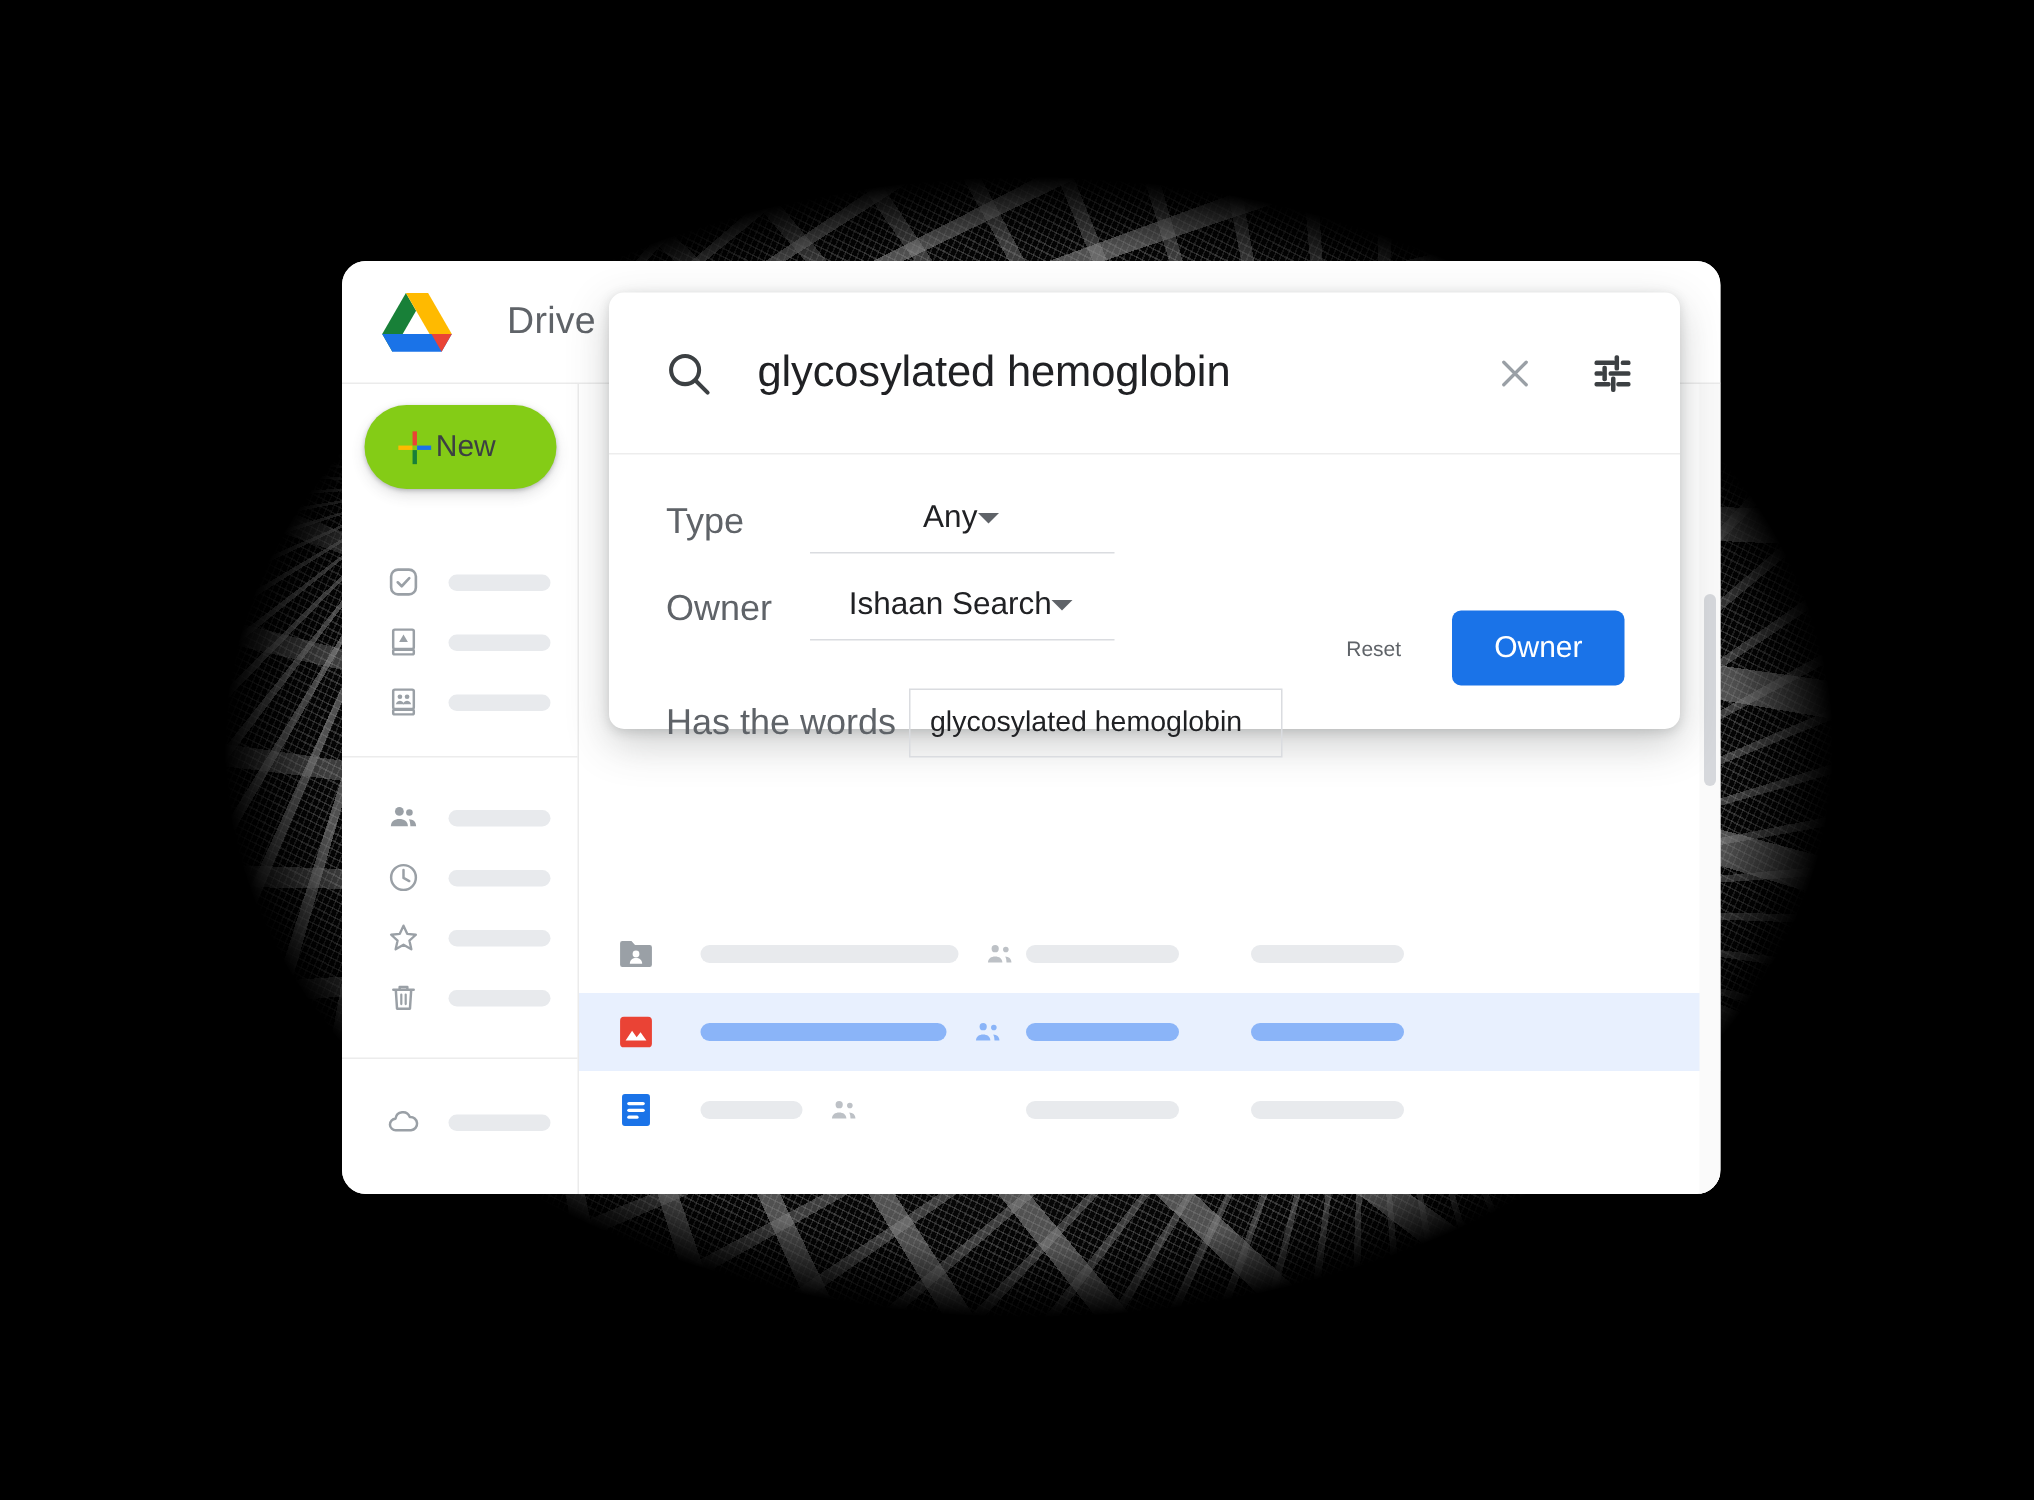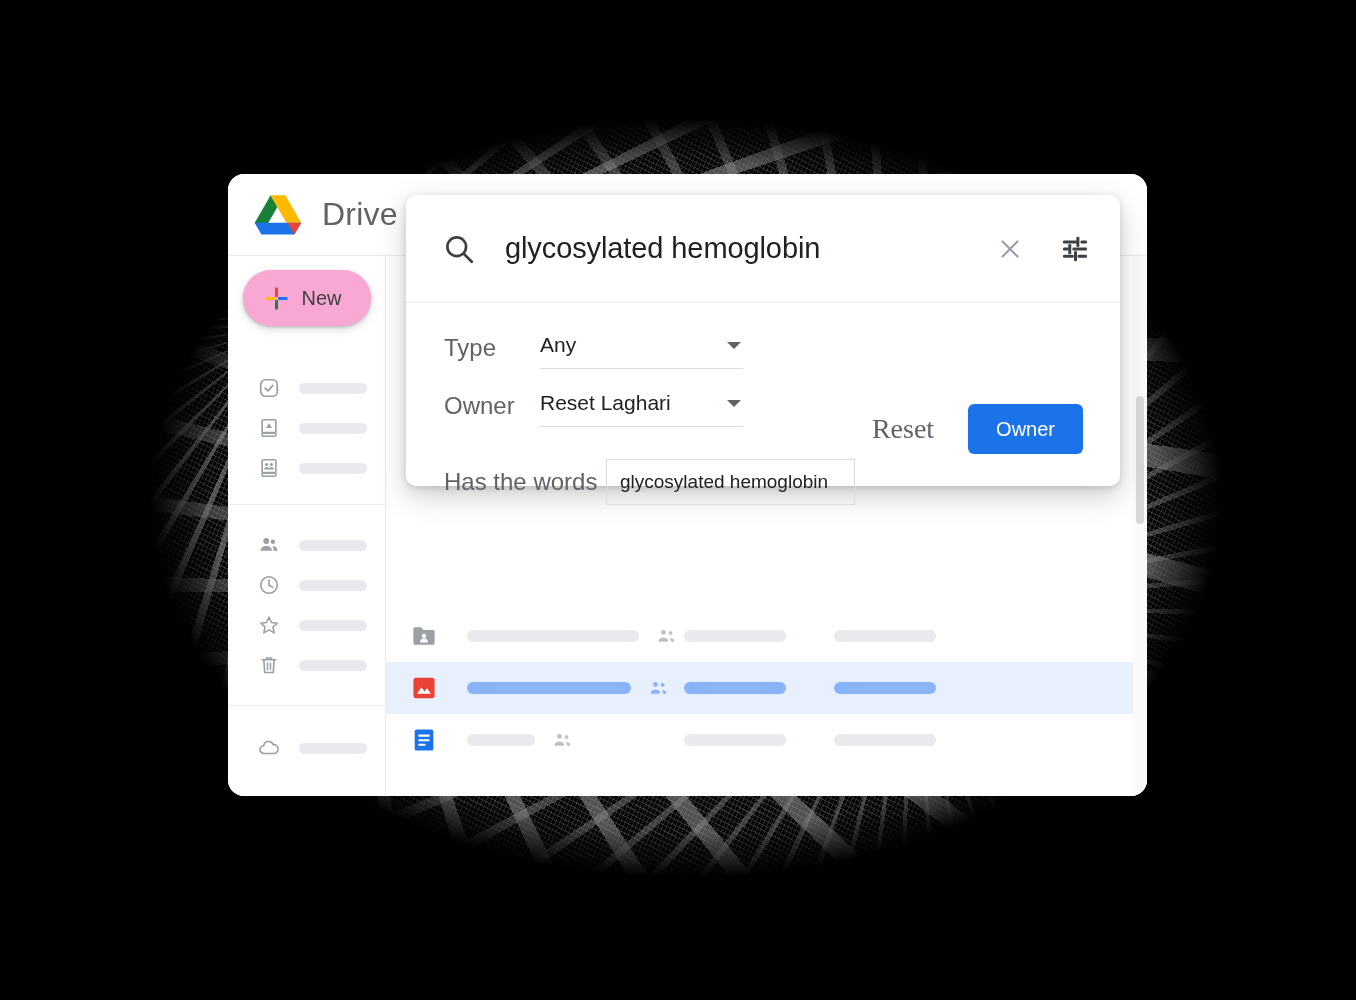--- a/index.html
+++ b/index.html
@@ -70,22 +70,22 @@
     height: 82px;
     flex: 0 0 82px;
     display: flex;
     align-items: center;
     padding-left: 26px;
     background: #ffffff;
     border-bottom: 1px solid #ebebeb;
   }
   .drive-logo { width: 48px; height: 42px; display: block; }
   .brand-name {
-    margin-left: 20px;
-    font-size: 32px;
+    margin-left: 36px;
+    font-size: 25px;
     color: #5f6368;
     letter-spacing: 0.2px;
   }
 
   
   .body-row { flex: 1 1 auto; display: flex; min-height: 0; }
 
   .sidebar {
     width: 158px;
     flex: 0 0 158px;
@@ -93,25 +93,25 @@
     border-right: 1px solid #ebebeb;
     padding-top: 14px;
     position: relative;
   }
 
   .new-btn {
     margin: 0 auto;
     width: 128px;
     height: 56px;
     border-radius: 28px;
-    background: #f9a8d4;
+    background: #84cc16;
     box-shadow: 0 1px 3px rgba(60,64,67,0.30), 0 4px 9px rgba(60,64,67,0.16);
     display: flex;
     align-items: center;
-    gap: 13px;
+    gap: 2px;
     padding-left: 21px;
     cursor: pointer;
   }
   .plus-icon { width: 25px; height: 25px; flex: 0 0 25px; }
   .new-label { font-size: 20px; color: #3c4043; }
 
   .nav-group { padding: 0 0 0 0; }
   .nav-group.g1 { margin-top: 42px; padding-bottom: 16px; }
   .nav-group.g2 { padding-top: 20px; padding-bottom: 20px; border-top: 1px solid #ececec; }
   .nav-group.g3 { padding-top: 22px; border-top: 1px solid #ececec; }
@@ -230,21 +230,21 @@
     flex: 0 0 96px;
     font-size: 24px;
     color: #5f6368;
     line-height: 30px;
   }
   .select {
     width: 203px;
     border-bottom: 1px solid #dadce0;
     display: flex;
     align-items: center;
-    justify-content: space-between;
+    justify-content: center;
     padding-bottom: 11px;
     cursor: pointer;
   }
   .select-value { font-size: 21px; color: #202124; }
   .caret { width: 0; height: 0; border-left: 7px solid transparent; border-right: 7px solid transparent; border-top: 7px solid #5f6368; margin-right: 2px; }
 
   .filter-row.words { margin-top: 32px; align-items: center; }
   .filter-row.words .filter-label { width: 162px; flex: 0 0 162px; line-height: normal; }
   .words-input {
     width: 249px;
@@ -259,28 +259,28 @@
 
   .dialog-actions {
     position: absolute;
     right: 37px;
     bottom: 29px;
     display: flex;
     align-items: center;
     gap: 16px;
   }
   .reset-btn {
-    font-size: 28px;
+    font-size: 14px;
     color: #5f6368;
     background: none;
     border: none;
     padding: 12px 18px;
     border-radius: 4px;
     cursor: pointer;
-    font-family: Liberation Serif, serif;
+    font-family: Liberation Sans, sans-serif;
   }
   .search-btn {
     font-size: 20px;
     color: #ffffff;
     background: #1a73e8;
     border: none;
     padding: 0 28px;
     height: 50px;
     border-radius: 6px;
     cursor: pointer;
@@ -489,21 +489,21 @@
         <span class="filter-label">Type</span>
         <div class="select">
           <span class="select-value">Any</span>
           <span class="caret"></span>
         </div>
       </div>
 
       <div class="filter-row">
         <span class="filter-label">Owner</span>
         <div class="select">
-          <span class="select-value">Reset Laghari</span>
+          <span class="select-value">Ishaan Search</span>
           <span class="caret"></span>
         </div>
       </div>
 
       <div class="filter-row words">
         <span class="filter-label">Has the words</span>
         <div class="words-input">
           <span>glycosylated hemoglobin</span>
         </div>
       </div>

